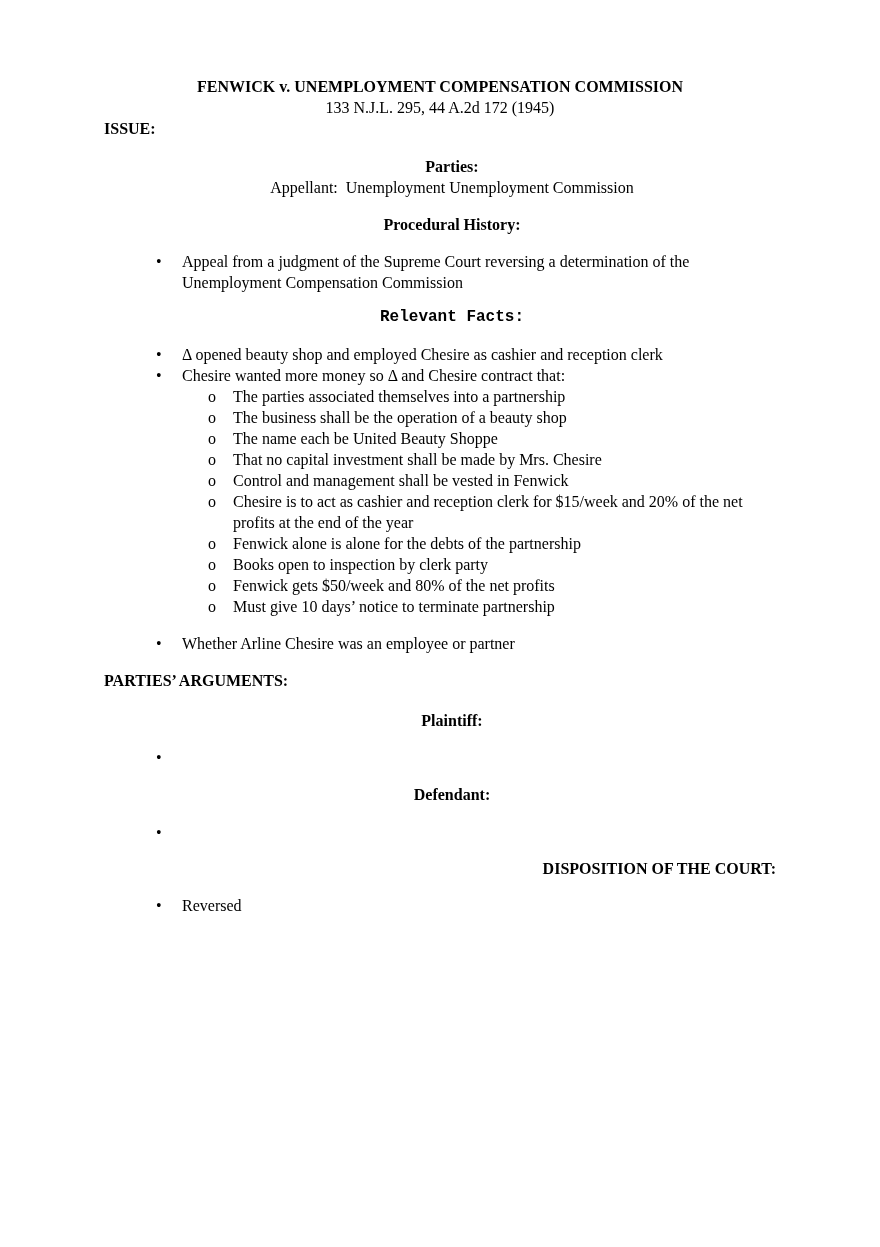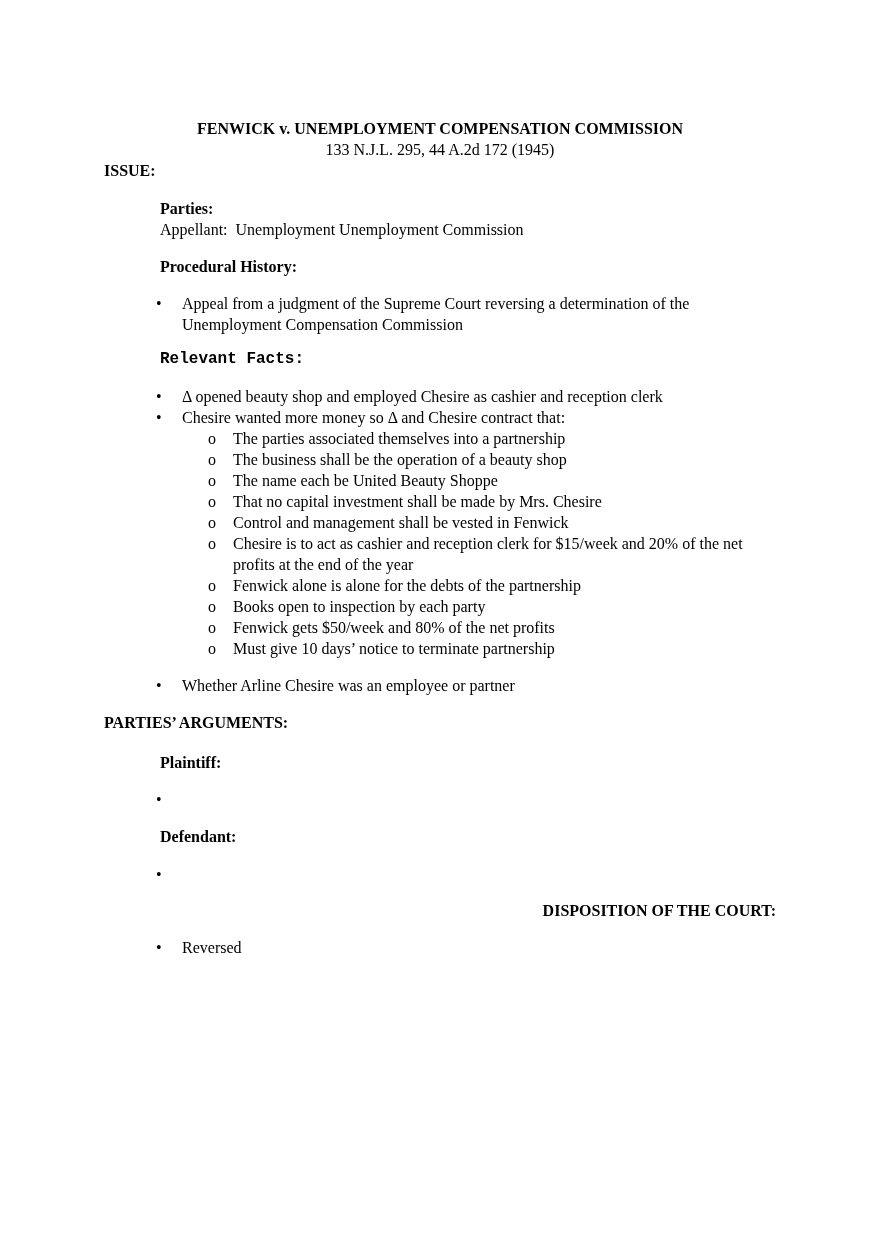--- a/index.html
+++ b/index.html
@@ -11,29 +11,29 @@
     width: 880px;
     height: 1247px;
     overflow: hidden;
     color: #000000;
     font-family: "Liberation Serif", "DejaVu Serif", serif;
   }
   .page {
     box-sizing: border-box;
     width: 880px;
     height: 1049px;
-    padding: 118px 104px 0 104px;
+    padding: 76px 104px 0 104px;
     font-size: 16px;
     line-height: 21px;
   }
   .line, .tx { white-space: pre-wrap; }
   .center { text-align: center; }
   .b { font-weight: bold; }
   .h-main { font-weight: bold; }
-  .ind1 { margin-left: 56px; }
+  .ind1 { margin-left: 24px; text-align: center; }
   .bullet1 { display: flex; margin-left: 52px; }
   .bullet1 .mk { flex: 0 0 26px; width: 26px; }
   .bullet2 { display: flex; margin-left: 104px; }
   .bullet2 .mk { flex: 0 0 25px; width: 25px; }
   .tx { flex: 1 1 auto; }
   .mt14 { margin-top: 14px; font-family: Liberation Mono, monospace; }
   .mt15 { margin-top: 15px; text-align: right; }
   .mt16 { margin-top: 16px; }
   .mt17 { margin-top: 17px; }
   .mt18 { margin-top: 18px; }
@@ -93,21 +93,21 @@
   <div class="bullet2">
     <span class="mk">o</span>
     <div class="tx">Chesire is to act as cashier and reception clerk for $15/week and 20% of the net profits at the end of the year</div>
   </div>
   <div class="bullet2">
     <span class="mk">o</span>
     <div class="tx">Fenwick alone is alone for the debts of the partnership</div>
   </div>
   <div class="bullet2">
     <span class="mk">o</span>
-    <div class="tx">Books open to inspection by each party</div>
+    <div class="tx">Books open to inspection by clerk party</div>
   </div>
   <div class="bullet2">
     <span class="mk">o</span>
     <div class="tx">Fenwick gets $50/week and 80% of the net profits</div>
   </div>
   <div class="bullet2">
     <span class="mk">o</span>
     <div class="tx">Must give 10 days’ notice to terminate partnership</div>
   </div>
 

